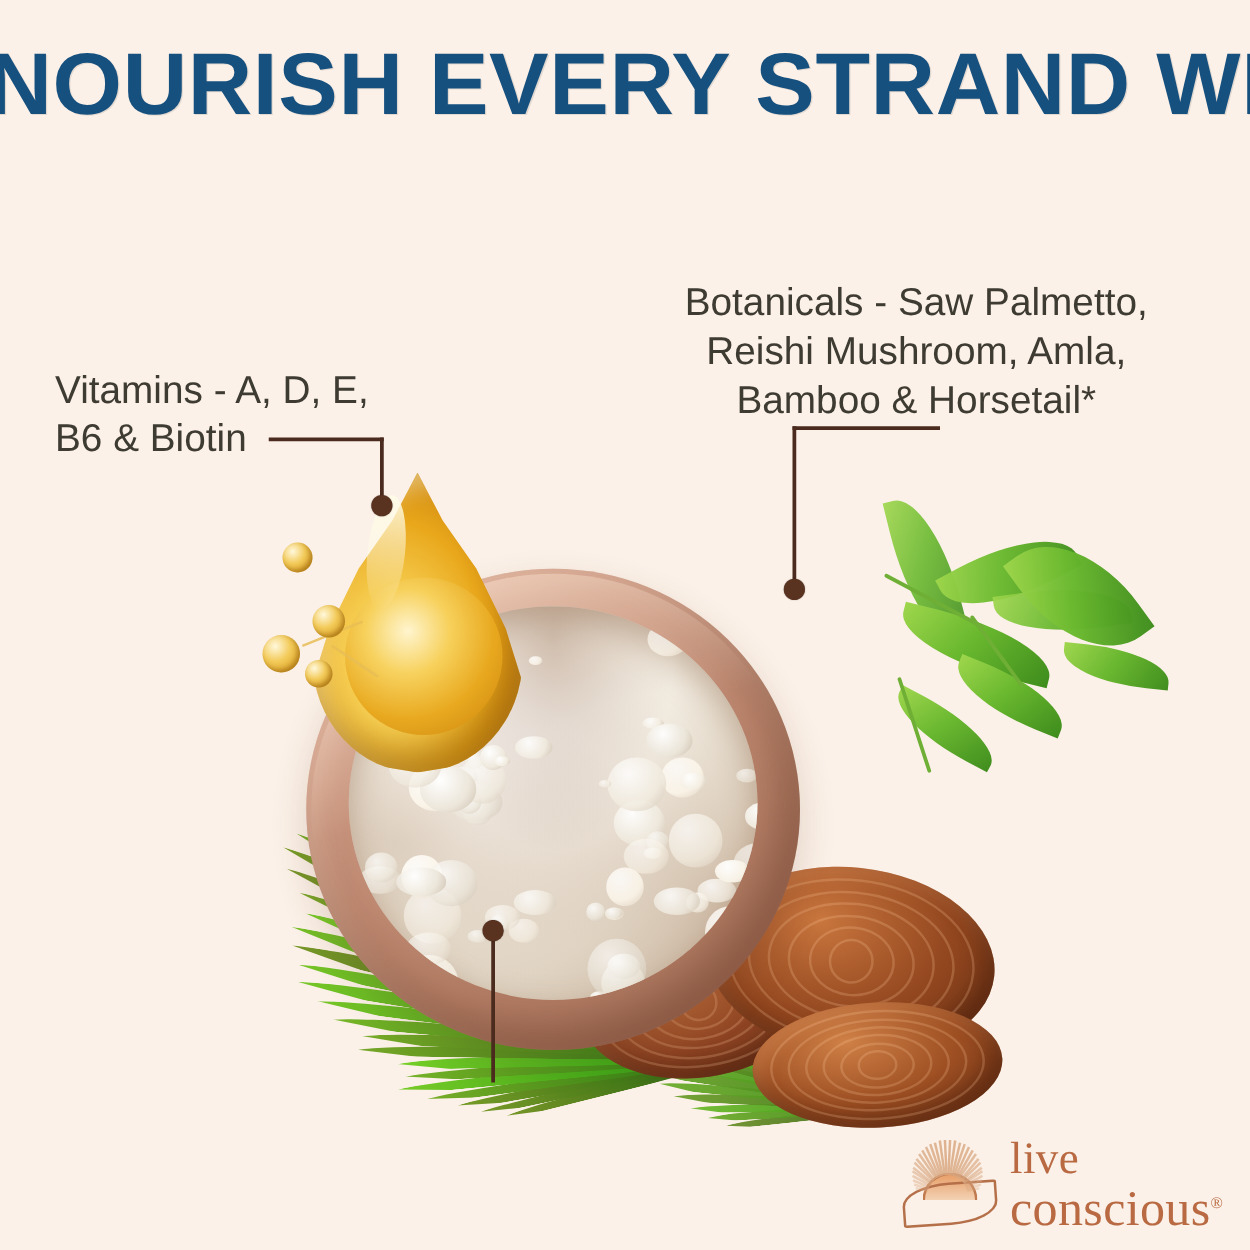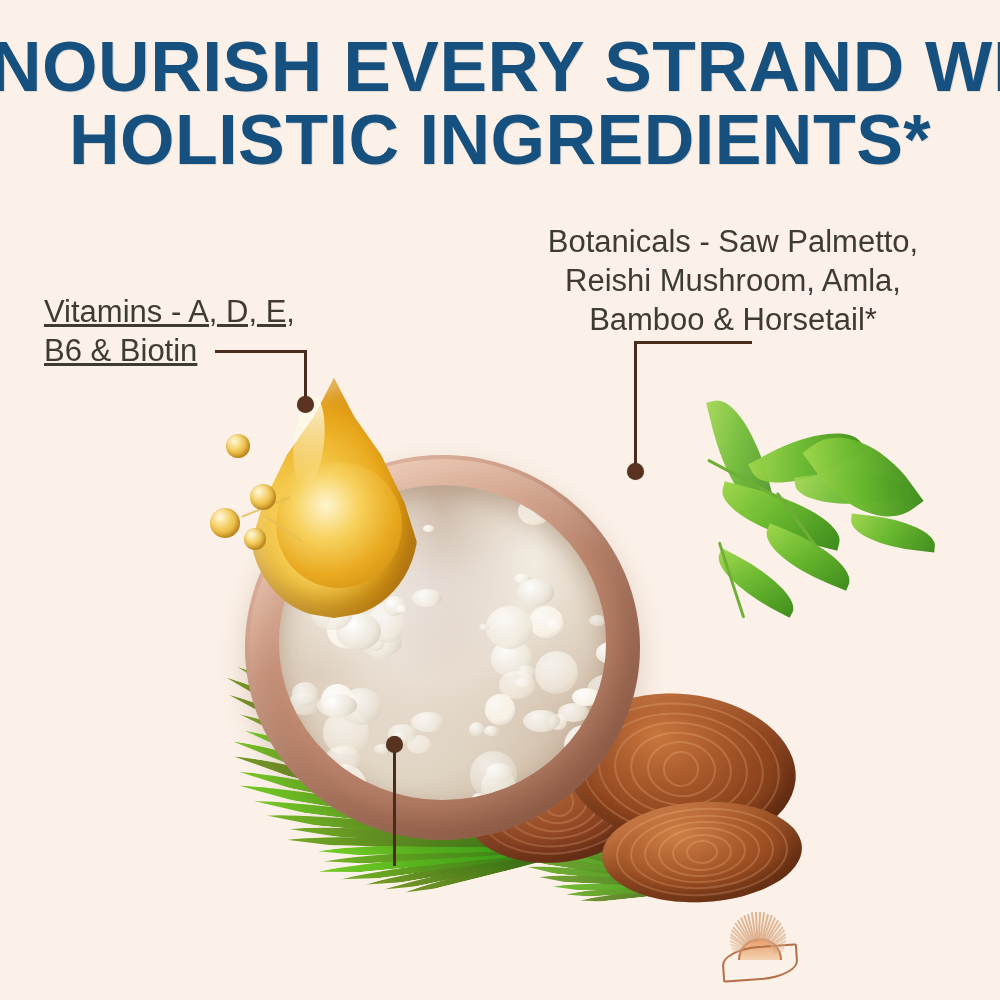--- a/index.html
+++ b/index.html
@@ -31,21 +31,21 @@
   
   .callout {
     position:absolute;
     color:#3E3B33;
     font-size:31px;
     line-height:1.26;
     font-family:"Liberation Sans", sans-serif;
     font-weight:400;
     white-space:pre-line;
   }
-  #callout-vitamins   { left:44px;  top:292px; text-align:left;  width:330px;text-decoration:underline; }
+  #callout-vitamins   { left:44px;  top:292px; text-align:left;  width:330px; }
   #callout-botanicals { right:32px; top:222px; text-align:center;width:470px; }
   #callout-minerals   { left:46px;  top:838px; text-align:left;  width:420px; }
 
   
   .leader { position:absolute; }
   .leader .seg-h { position:absolute; height:3px; background:#4A2B1E; }
   .leader .seg-v { position:absolute; width:3px; background:#4A2B1E; }
   .leader .dot {
     position:absolute; width:17px; height:17px; border-radius:50%;
     background:#5A3220; box-shadow:0 0 1px rgba(0,0,0,.4);
@@ -158,21 +158,20 @@
   .logo-conscious { font-size:40px; line-height:40px; margin-top:-2px; }
   .logo-reg { font-size:13px; vertical-align:super; }
 </style>
 </head>
 <body>
 
 <div id="stage">
 
   <div class="headline">
     <span class="hl-line hl1">NOURISH EVERY STRAND WITH</span>
-    <span class="hl-line hl2">HOLISTIC INGREDIENTS*</span>
   </div>
 
   <div class="palm" id="palm-host">
       <div class="blade" style="left: 30px; top: 330px; width: 7px; height: 190px; transform: rotate(-104deg); background: linear-gradient(rgb(120, 150, 40) 0%, rgb(70, 120, 25) 55%, rgb(40, 80, 18) 100%); clip-path: polygon(50% 0%, 100% 16%, 100% 100%, 0% 100%, 0% 16%);"></div>
       <div class="blade" style="left: 30px; top: 309.182px; width: 7.4883px; height: 210.818px; transform: rotate(-101.867deg); background: linear-gradient(rgb(120, 153, 40) 0%, rgb(70, 123, 25) 55%, rgb(40, 83, 18) 100%); clip-path: polygon(50% 0%, 100% 16%, 100% 100%, 0% 100%, 0% 16%);"></div>
       <div class="blade" style="left: 30px; top: 292.998px; width: 7.97421px; height: 227.002px; transform: rotate(-99.7333deg); background: linear-gradient(rgb(120, 155, 40) 0%, rgb(70, 125, 25) 55%, rgb(40, 85, 18) 100%); clip-path: polygon(50% 0%, 100% 16%, 100% 100%, 0% 100%, 0% 16%);"></div>
       <div class="blade" style="left: 30px; top: 267.955px; width: 8.45538px; height: 252.045px; transform: rotate(-97.6deg); background: linear-gradient(rgb(120, 173, 40) 0%, rgb(70, 143, 25) 55%, rgb(40, 103, 18) 100%); clip-path: polygon(50% 0%, 100% 16%, 100% 100%, 0% 100%, 0% 16%);"></div>
       <div class="blade" style="left: 30px; top: 246.877px; width: 8.92946px; height: 273.123px; transform: rotate(-95.4667deg); background: linear-gradient(rgb(120, 203, 40) 0%, rgb(70, 173, 25) 55%, rgb(40, 133, 18) 100%); clip-path: polygon(50% 0%, 100% 16%, 100% 100%, 0% 100%, 0% 16%);"></div>
       <div class="blade" style="left: 30px; top: 252.658px; width: 9.39414px; height: 267.342px; transform: rotate(-93.3333deg); background: linear-gradient(rgb(120, 178, 40) 0%, rgb(70, 148, 25) 55%, rgb(40, 108, 18) 100%); clip-path: polygon(50% 0%, 100% 16%, 100% 100%, 0% 100%, 0% 16%);"></div>
       <div class="blade" style="left: 30px; top: 247.63px; width: 9.84716px; height: 272.37px; transform: rotate(-91.2deg); background: linear-gradient(rgb(120, 207, 40) 0%, rgb(70, 177, 25) 55%, rgb(40, 137, 18) 100%); clip-path: polygon(50% 0%, 100% 16%, 100% 100%, 0% 100%, 0% 16%);"></div>
@@ -431,15 +430,19 @@
         <div class="ray" style="height: 23.7189px; transform: rotate(34.9655deg) translateY(-16px); opacity: 0.731081;"></div>
         <div class="ray" style="height: 22.3786px; transform: rotate(40.3448deg) translateY(-16px); opacity: 0.69385;"></div>
         <div class="ray" style="height: 20.8931px; transform: rotate(45.7241deg) translateY(-16px); opacity: 0.652587;"></div>
         <div class="ray" style="height: 19.28px; transform: rotate(51.1034deg) translateY(-16px); opacity: 0.607777;"></div>
         <div class="ray" style="height: 17.558px; transform: rotate(56.4828deg) translateY(-16px); opacity: 0.559945;"></div>
         <div class="ray" style="height: 15.7474px; transform: rotate(61.8621deg) translateY(-16px); opacity: 0.509651;"></div>
         <div class="ray" style="height: 13.8695px; transform: rotate(67.2414deg) translateY(-16px); opacity: 0.457485;"></div>
         <div class="ray" style="height: 11.9461px; transform: rotate(72.6207deg) translateY(-16px); opacity: 0.40406;"></div>
         <div class="ray" style="height: 10px; transform: rotate(78deg) translateY(-16px); opacity: 0.35;"></div>
       </div>
+    <div class="logo-text">
+      <span class="logo-live">live</span>
+      <span class="logo-conscious"><span>conscious</span><span class="logo-reg">®</span></span>
+    </div>
   </div>
 
 </div>
 
 </body></html>

